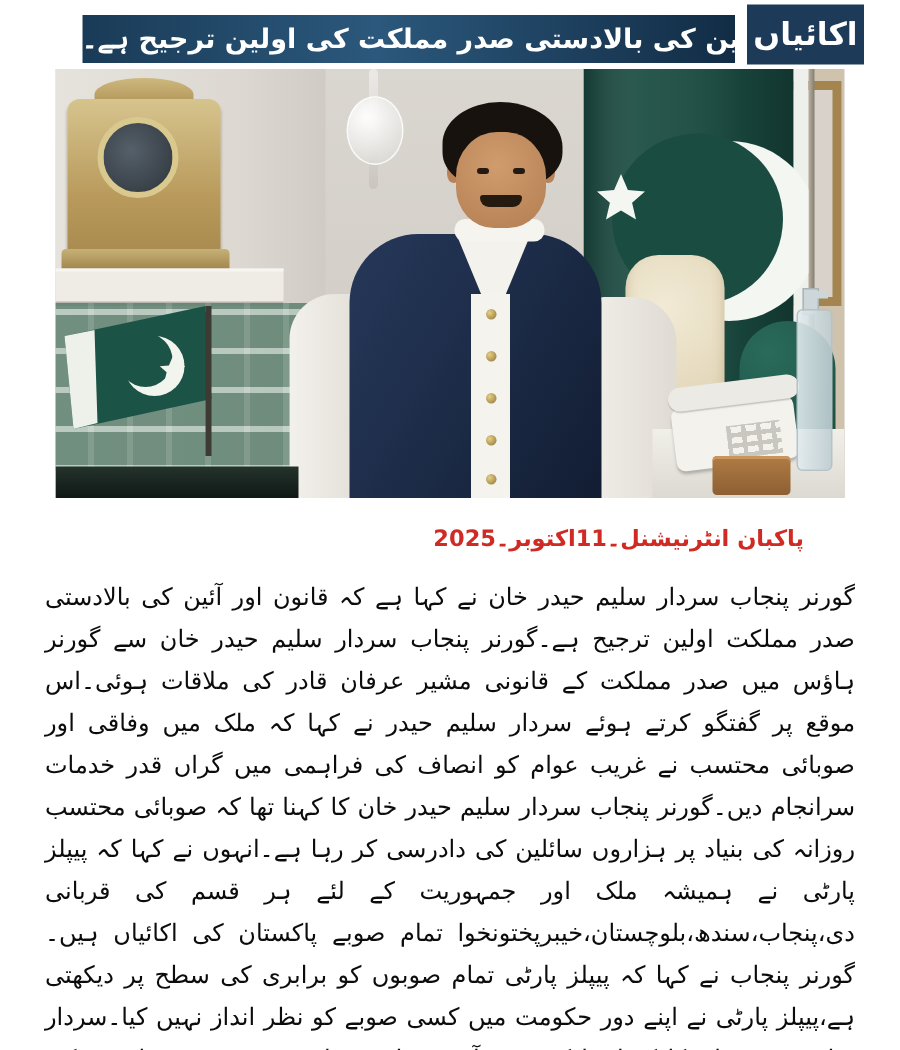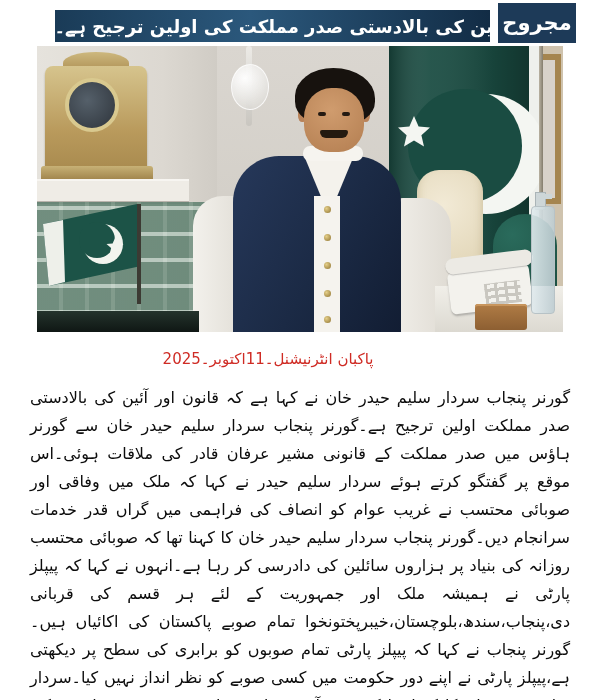--- a/index.html
+++ b/index.html
@@ -100,34 +100,34 @@
   .hair{left:258px;top:22px;width:80px;height:58px;background:#17120e;border-radius:48% 52% 42% 42%;}
   .face{left:267px;top:42px;width:60px;height:64px;background:radial-gradient(circle at 45% 35%,#d09c6e,#b37e51);
     border-radius:46% 46% 42% 42%;}
   .eye{width:8px;height:4px;background:#241a12;border-radius:2px;top:66px;}
   .eye.l{left:281px;} .eye.r{left:305px;}
   .mustache{left:283px;top:84px;width:28px;height:8px;background:#241a10;border-radius:2px 2px 6px 6px;}
   .ear{width:9px;height:14px;background:#b9835a;border-radius:45%;top:62px;}
   .ear.l{left:261px;} .ear.r{left:324px;}
   
   .dateline{
-    position:absolute;left:0;top:350px;width:536px;text-align:center;
-    color:var(--dateline-red,#cf2b24);font-size:15px;font-weight:normal;direction:rtl;
+    position:absolute;left:0;top:350px;width:536px;
+    color:var(--dateline-red,#cf2b24);font-size:15px;font-weight:bold;direction:rtl;
   }
   .article{
     position:absolute;left:30px;top:384px;width:540px;
     direction:rtl;text-align:justify;color:#0c0c0c;
     font-size:16px;line-height:28px;
   }
 </style>
 </head>
 <body>
 
 <div class="headline-bar">قانون اور آئین کی بالادستی صدر مملکت کی اولین ترجیح ہے۔گورنر پنجاب</div>
-<div class="masthead-box">مجروح</div>
+<div class="masthead-box">اکائیاں</div>
 
 <div class="photo">
   <div class="mantel-left"></div>
   <div class="clock-top"></div>
   <div class="clock-body"></div>
   <div class="clock-face"></div>
   <div class="clock-base"></div>
   <div class="mantel-shelf"></div>
   <div class="cabinet-tiles"></div>
   <div class="chandelier">

